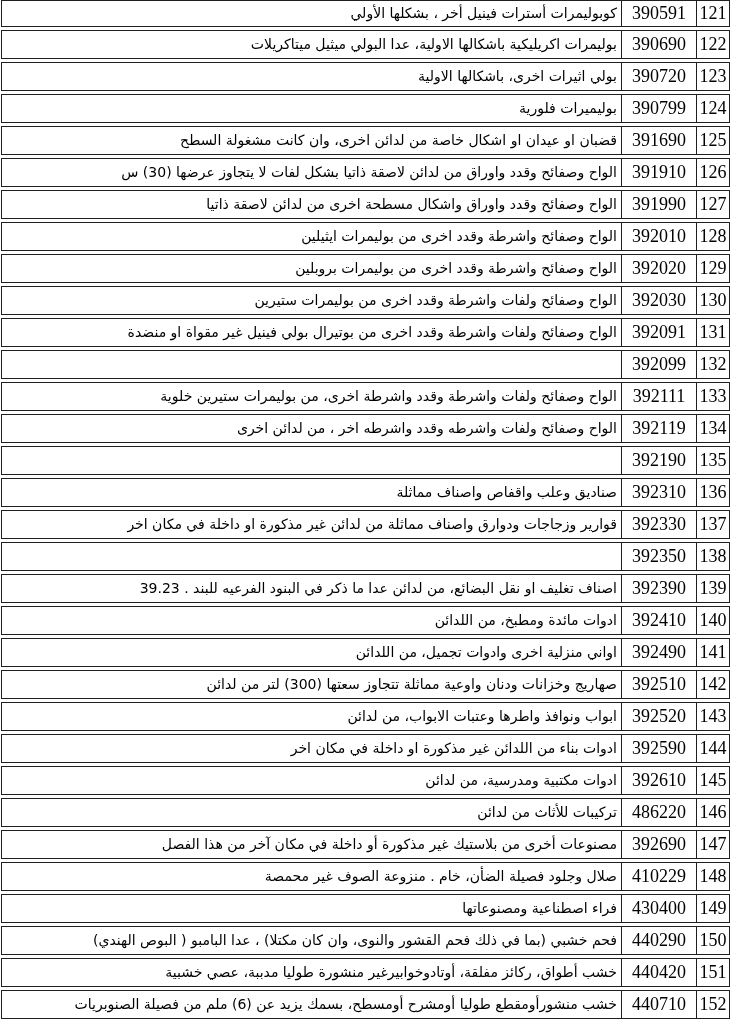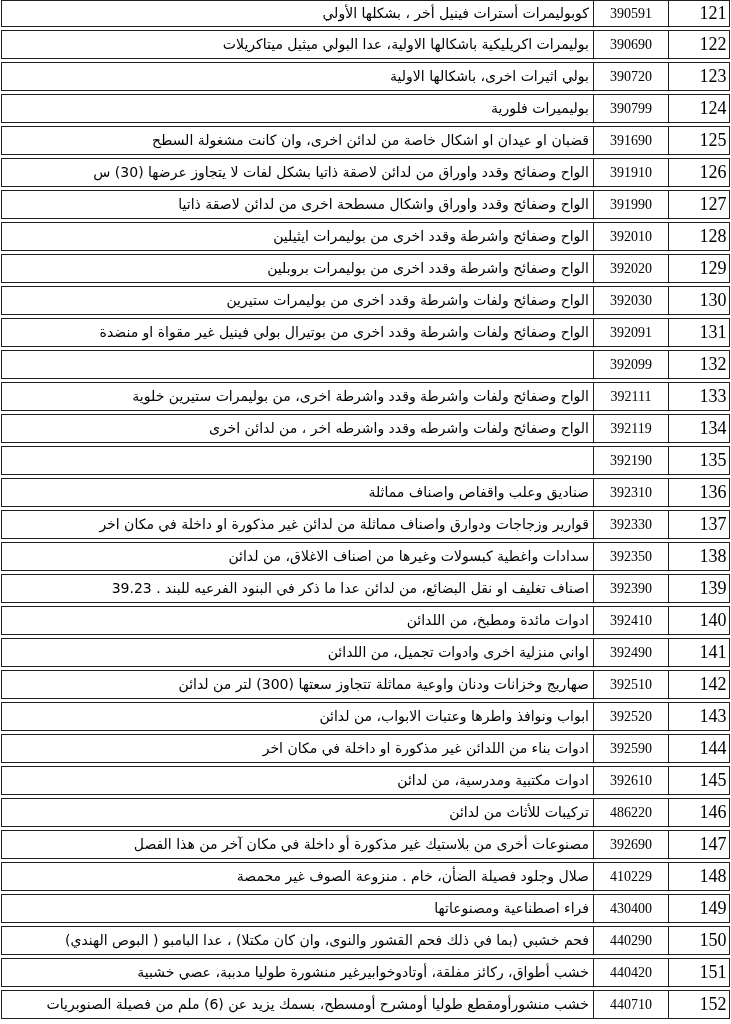--- a/index.html
+++ b/index.html
@@ -48,29 +48,28 @@
     color: #000000;
     white-space: nowrap;
     overflow: hidden;
   }
   .cell-num {
     width: 32px;
     justify-content: center;
     font-family: "Liberation Serif", "DejaVu Serif", serif;
     font-size: 18px;
     direction: ltr;
-    margin-left: 28px;
   }
   .cell-code {
     width: 76px;
     justify-content: center;
     border-right: 1.6px solid #1f1f1f;
     border-left: 1.6px solid #1f1f1f;
     font-family: "Liberation Serif", "DejaVu Serif", serif;
-    font-size: 14px;
+    font-size: 18px;
     direction: ltr;
   }
   .cell-desc {
     flex: 1;
     justify-content: flex-start; 
     padding: 0 4px 2px 4px;
     font-family: "DejaVu Sans", sans-serif;
     font-size: 14px;
     text-align: right;
   }
@@ -176,21 +175,20 @@
 
   <div class="t-row">
     <div class="cell cell-num">137</div>
     <div class="cell cell-code">392330</div>
     <div class="cell cell-desc">قوارير وزجاجات ودوارق واصناف مماثلة من لدائن غير مذكورة او داخلة في مكان اخر</div>
   </div>
 
   <div class="t-row">
     <div class="cell cell-num">138</div>
     <div class="cell cell-code">392350</div>
-    <div class="cell cell-desc">سدادات واغطية كبسولات وغيرها من اصناف الاغلاق، من لدائن</div>
   </div>
 
   <div class="t-row">
     <div class="cell cell-num">139</div>
     <div class="cell cell-code">392390</div>
     <div class="cell cell-desc">اصناف تغليف او نقل البضائع، من لدائن عدا ما ذكر في البنود الفرعيه للبند . 39.23</div>
   </div>
 
   <div class="t-row">
     <div class="cell cell-num">140</div>

